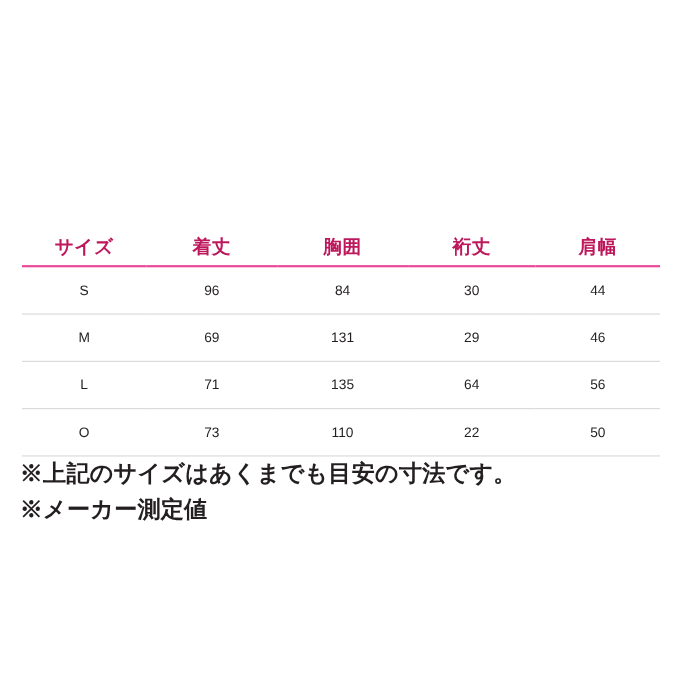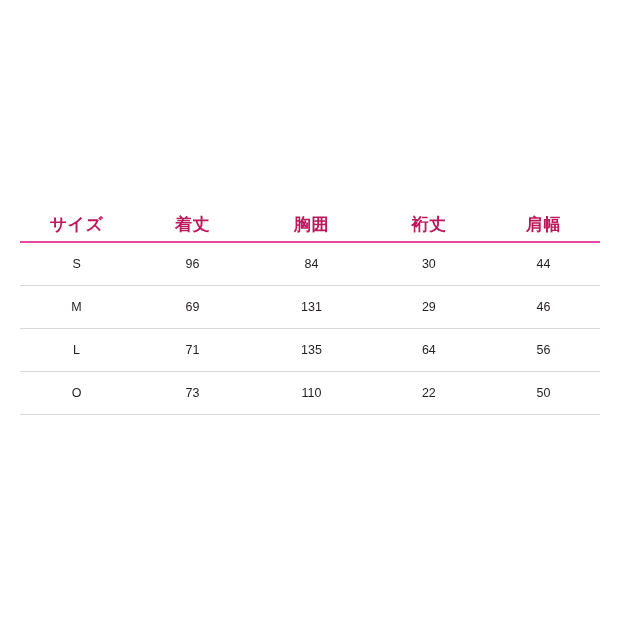--- a/index.html
+++ b/index.html
@@ -127,15 +127,17 @@
           <td>73</td>
           <td>110</td>
           <td>22</td>
           <td>50</td>
         </tr>
       </tbody>
     </table>
   </div>
 
   <div class="notes">
+    <div class="note-line">※上記のサイズはあくまでも目安の寸法です。</div>
+    <div class="note-line">※メーカー測定値</div>
   </div>
 
 </div>
 
 </body></html>

